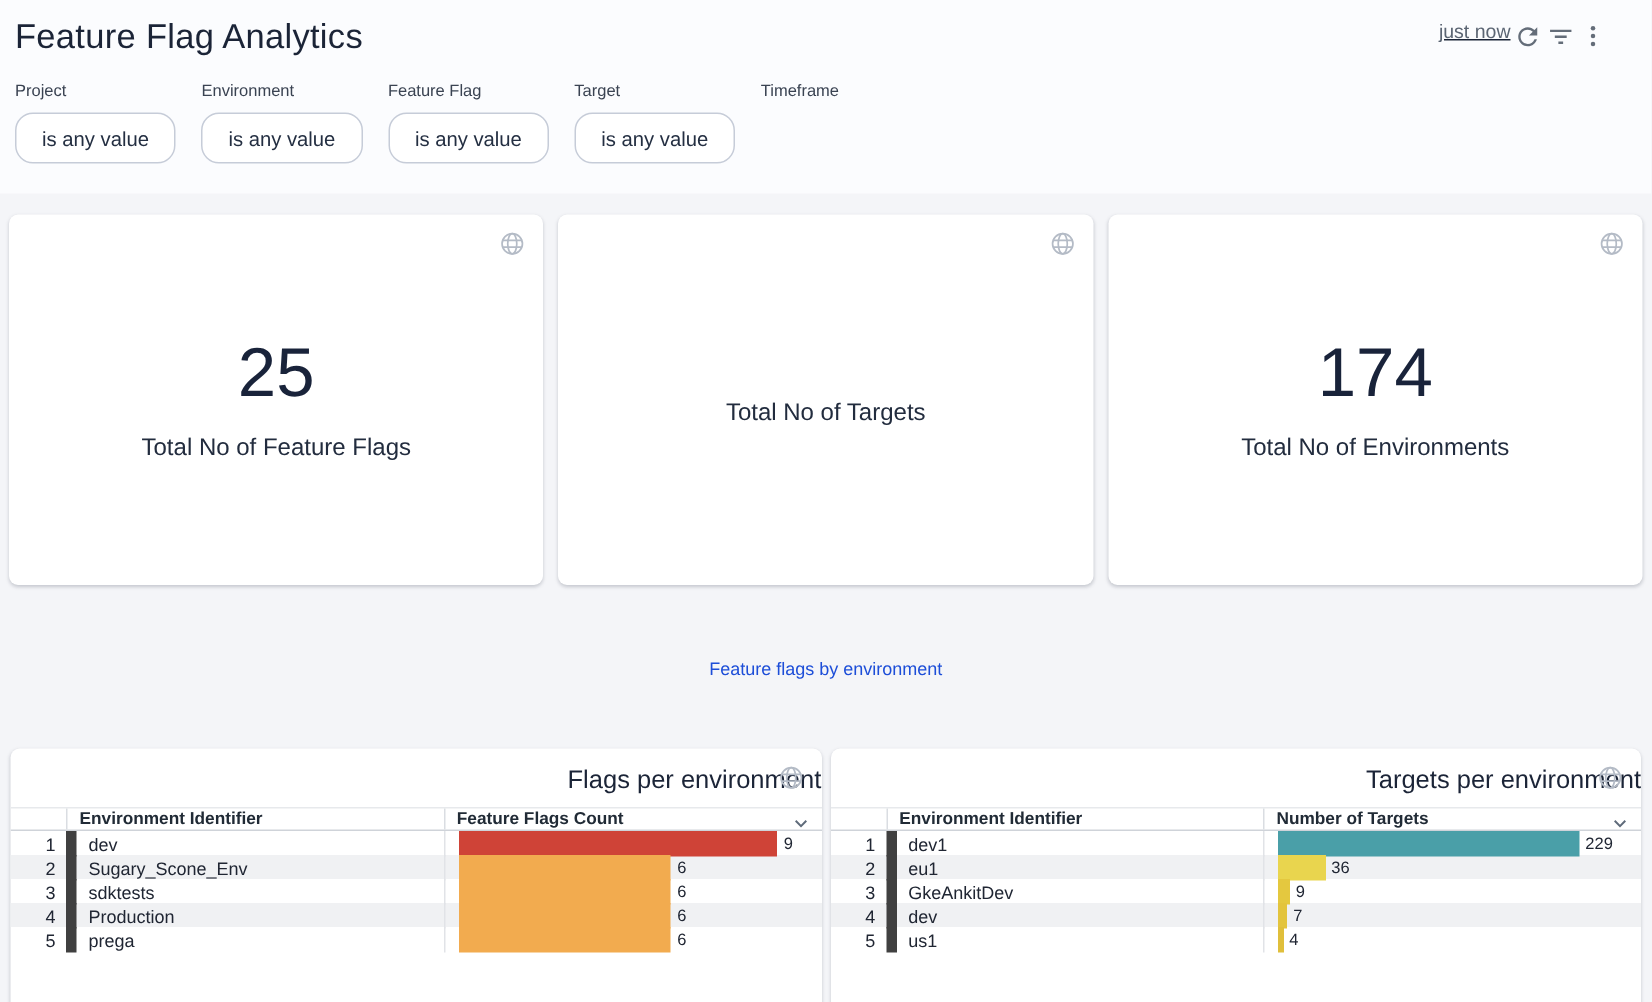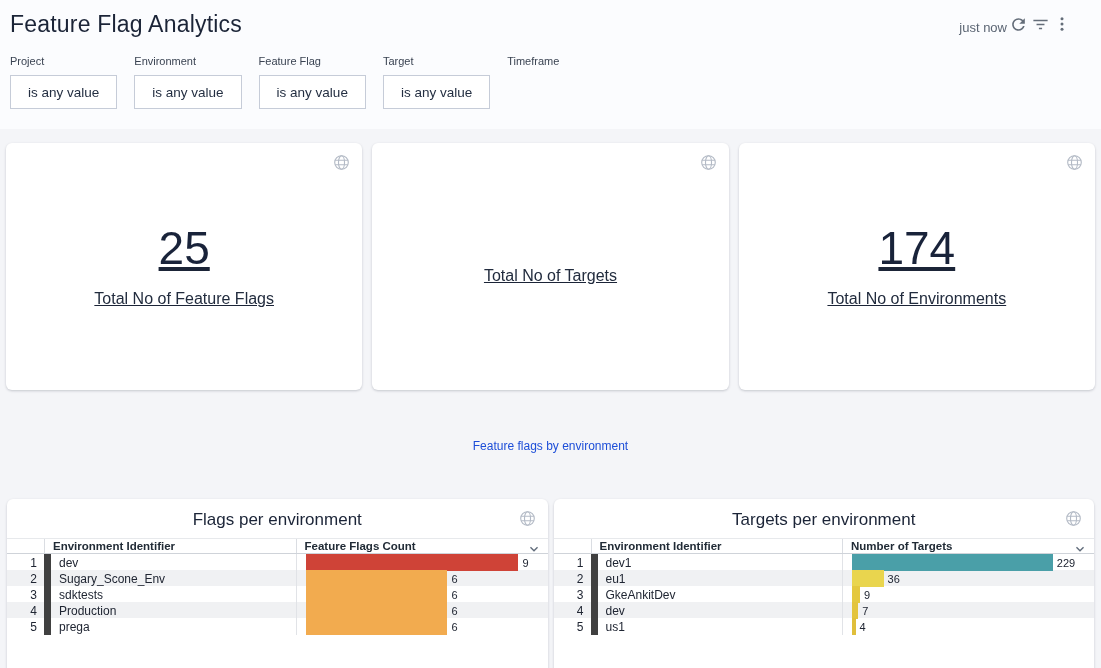--- a/index.html
+++ b/index.html
@@ -7,52 +7,52 @@
   body {
     background: #f4f5f8;
     font-family: "Liberation Sans", sans-serif;
     color: #1b2437;
   }
 
   
   .top-zone { background: #fbfcfe; padding: 8px 10px 20px 10px; }
   .hdr { display: flex; align-items: center; justify-content: space-between; height: 32px; }
   .dash-title { font-size: 23px; font-weight: 400; color: #1b2437; letter-spacing: .2px; }
-  .hdr-right { display: flex; align-items: flex-end; padding-right: 18px; }
+  .hdr-right { display: flex; align-items: flex-start; padding-right: 18px; text-decoration: underline; }
   .refresh-text { font-size: 13px; color: #5b6573; }
   .icon-btn { width: 22px; height: 22px; display: inline-flex; align-items: center; justify-content: center; color: #646d79; cursor: pointer; }
   .icon-btn svg { display: block; }
 
   .filters { display: flex; gap: 17px; margin-top: 15px; }
   .filter-label { display: block; font-size: 11px; color: #3a4352; margin-bottom: 8px; }
   .filter-btn {
     height: 34px; padding: 0 17px; background: #fff;
-    border: 1px solid #c6ccd8; border-radius: 0;
+    border: 1px solid #c6ccd8; border-radius: 12px;
     font-family: "Liberation Sans", sans-serif;
     font-size: 13.5px; color: #242f42; cursor: pointer; white-space: nowrap;
   }
 
   
-  .kpi-row { display: flex; gap: 10px; padding: 0 6px; margin-top: 14px; text-decoration: underline; }
+  .kpi-row { display: flex; gap: 10px; padding: 0 6px; margin-top: 14px; }
   .card {
     background: #fff; border-radius: 6px; position: relative;
     box-shadow: 0 1px 3px rgba(25,35,56,.14), 0 1px 2px rgba(25,35,56,.08);
   }
   .kpi-card { flex: 1; height: 247px; display: flex; flex-direction: column; align-items: center; justify-content: center; }
   .globe { position: absolute; top: 11px; right: 12px; color: #b4bbc6; }
   .kpi-number { font-size: 46px; font-weight: 500; color: #19233a; line-height: 1; }
   .kpi-label { font-size: 16px; color: #222c3e; margin-top: 19px; }
 
   
   .section-title { text-align: center; font-size: 12px; color: #1d4ed8; margin-top: 49px; }
 
   
   .tables-row { display: flex; gap: 6px; padding: 0 7px; margin-top: 46px; }
   .table-card { flex: 1; height: 220px; overflow: hidden; }
-  .table-card-title { text-align: center; font-size: 17px; color: #1b2437; padding: 11px 0 8px; }
+  .table-card-title { text-align: right; font-size: 17px; color: #1b2437; padding: 11px 0 8px; }
 
   .thead, .trow { display: grid; grid-template-columns: 37px 1fr 252px; height: 16px; align-items: center; }
   .thead { border-bottom: 1px solid #cfd3d9; border-top: 1px solid #e7e9ec; }
   .hc { font-size: 11.5px; font-weight: bold; color: #212b36; padding-left: 8px; height: 100%; display: flex; align-items: center; }
   .hc.bordered { border-left: 1px solid #dadde2; }
   .hc.valcol { position: relative; }
   .sort-chevron { position: absolute; right: 6px; top: 2px; color: #5f6b7a; cursor: pointer; }
 
   .trow.alt { background: #f0f1f3; }
   .tc { font-size: 12px; color: #202633; height: 100%; display: flex; align-items: center; }

